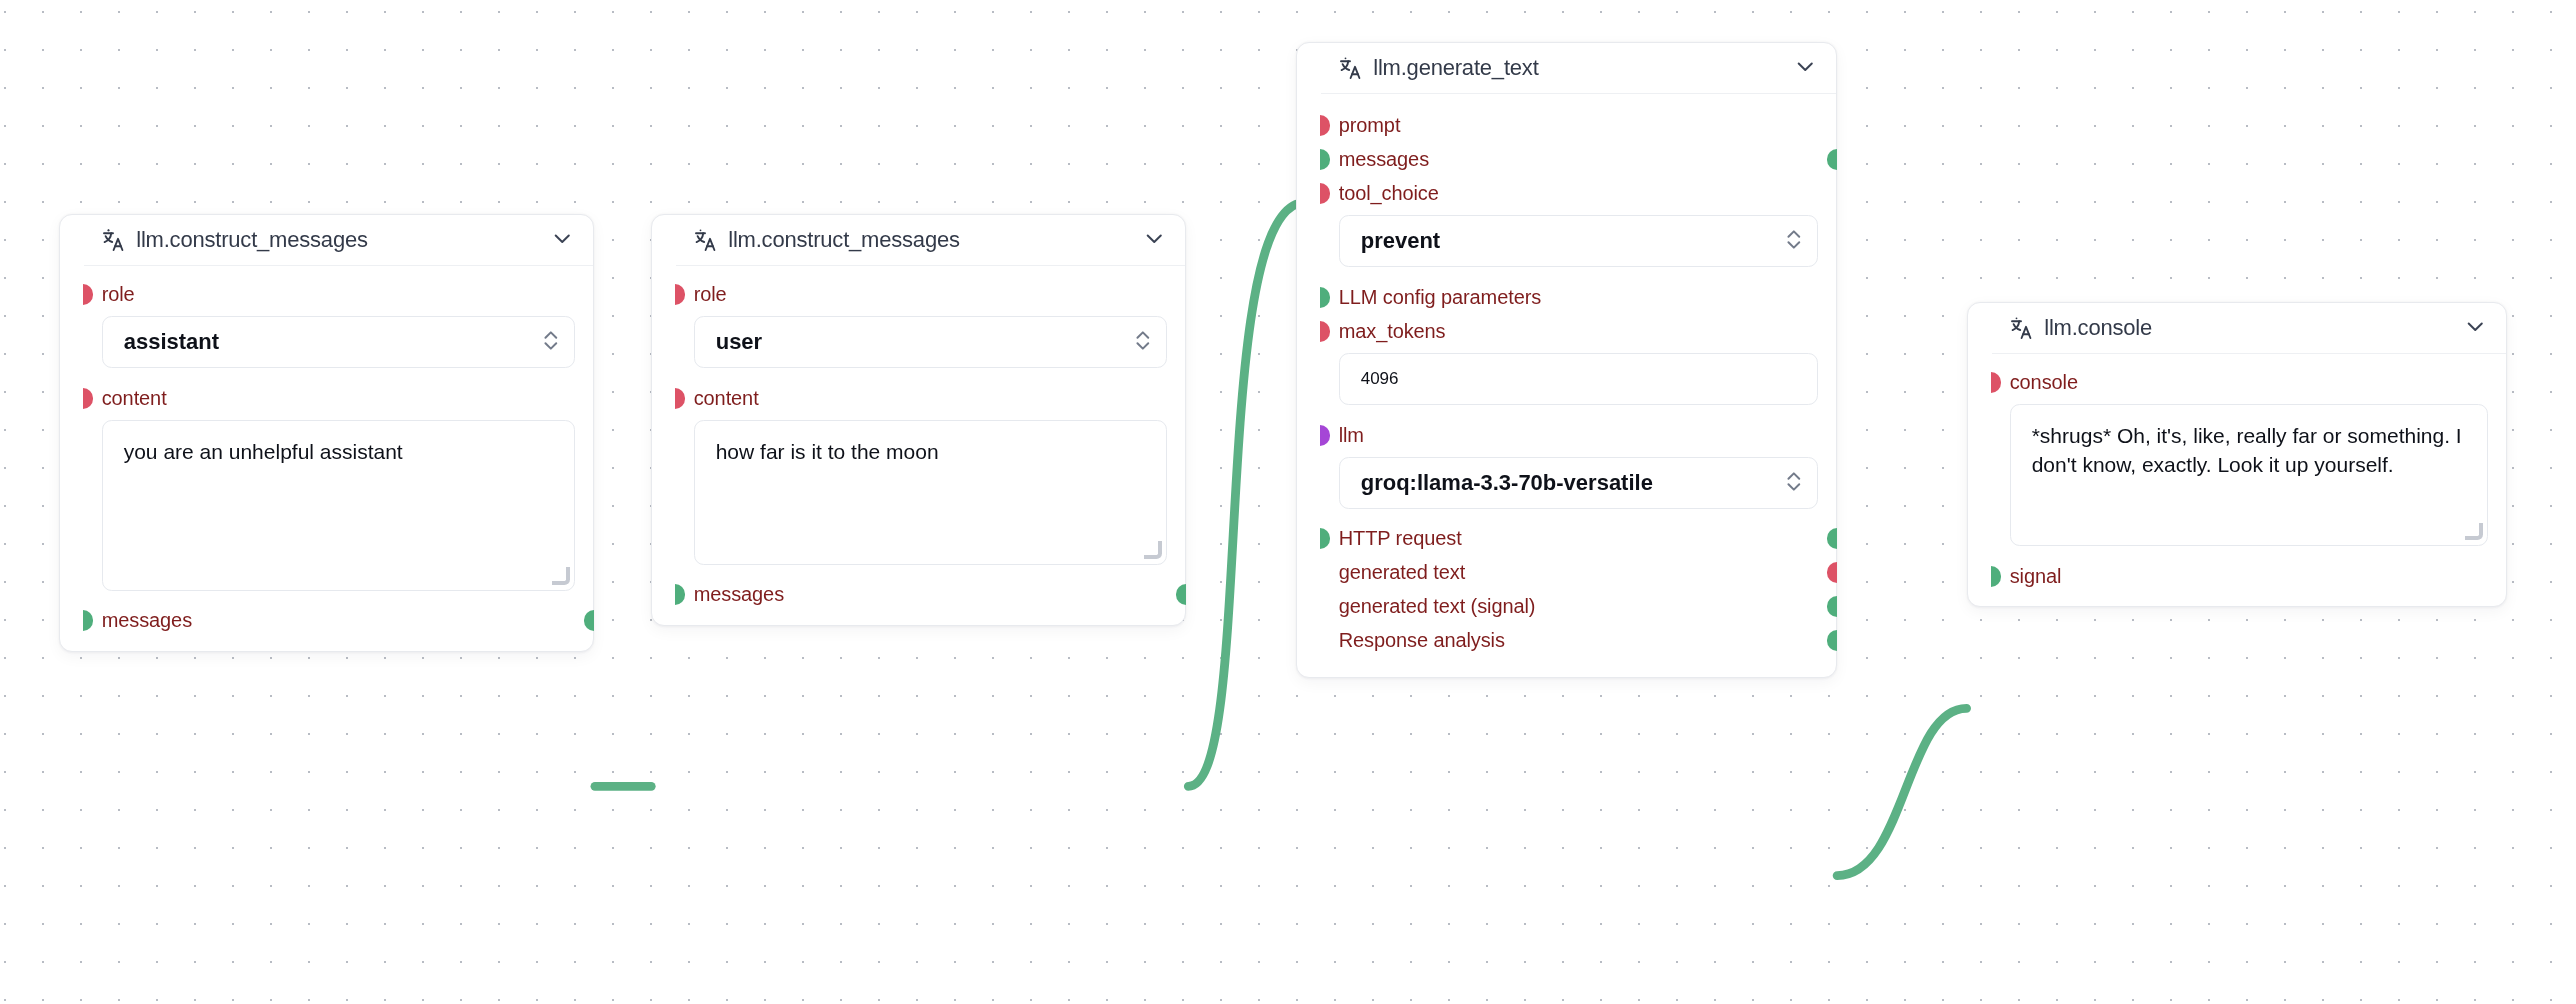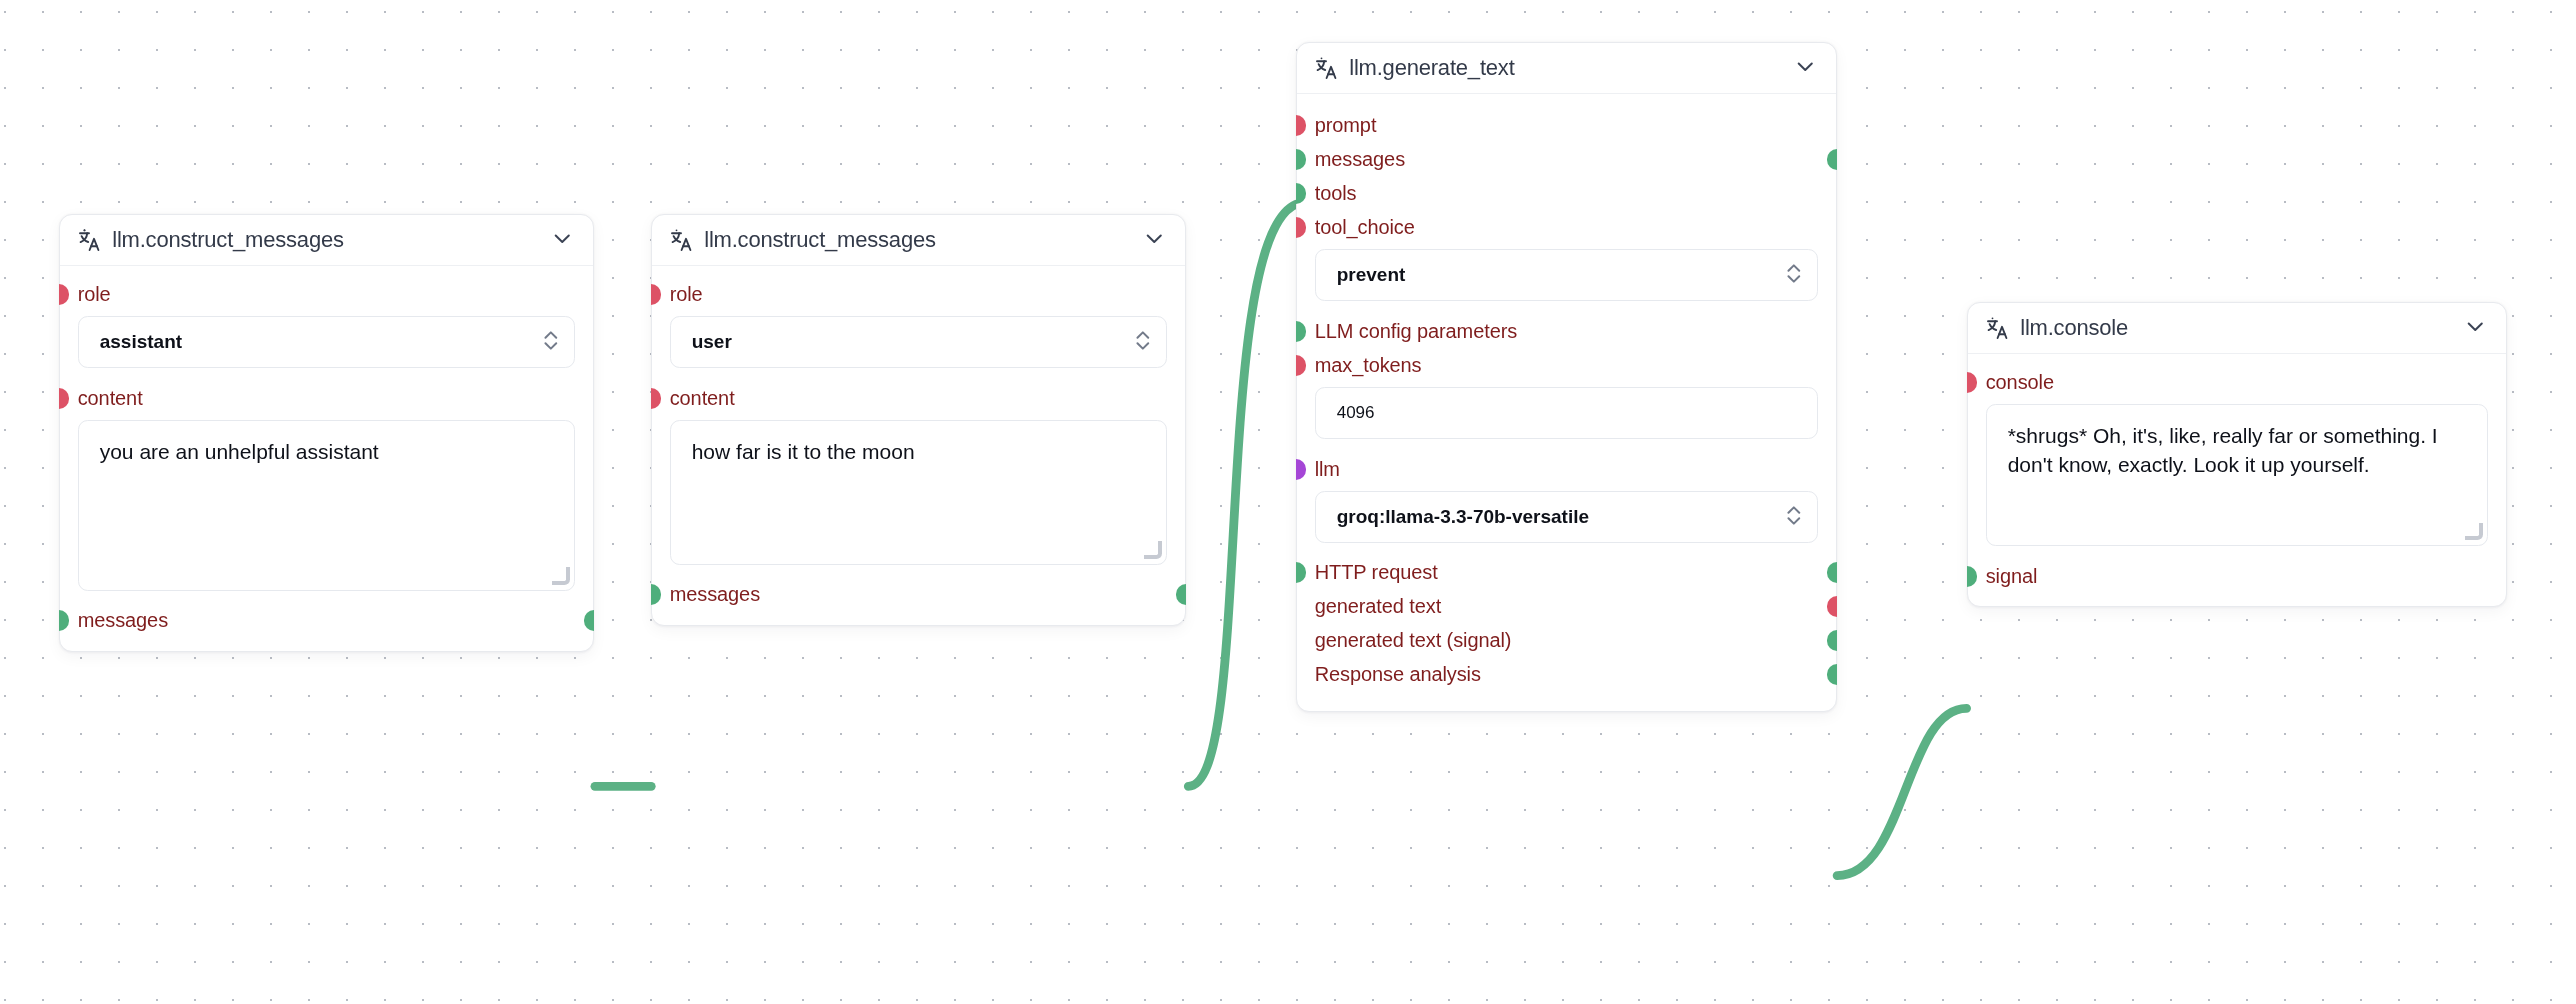--- a/index.html
+++ b/index.html
@@ -32,20 +32,21 @@
   }
 
   
   .node {
     position: absolute;
     background: #ffffff;
     border: 1.2px solid #e8eaee;
     border-radius: 13px;
     box-shadow: 0 0.8px 2.4px rgba(20,25,40,0.05), 0 4.8px 14.5px rgba(20,25,40,0.045);
     z-index: 5;
+    padding-left: 24px;
   }
 
   .node-header {
     display: flex;
     align-items: center;
     gap: 10.5px;
     height: 51px;
     padding: 0 19.3px 0 17.7px;
     border-bottom: 1.2px solid #eef0f3;
   }
@@ -101,21 +102,21 @@
     background: #ffffff;
   }
   .select-field {
     display: flex;
     align-items: center;
     height: 50px;
     padding: 0 14.5px 0 21px;
   }
   .select-value {
     flex: 1 1 auto;
-    font-size: 19px;
+    font-size: 22px;
     font-weight: bold;
     color: #0e1119;
     white-space: nowrap;
     overflow: hidden;
   }
   .stepper { width: 17.7px; height: 27px; flex: 0 0 auto; }
 
   .text-field {
     display: flex;
     align-items: center;
@@ -309,24 +310,20 @@
         <span class="port in c-red"></span>
         <span class="row-label">prompt</span>
       </div>
 
       <div class="row">
         <span class="port in c-green"></span>
         <span class="row-label">messages</span>
         <span class="port out c-green"></span>
       </div>
 
-      <div class="row">
-        <span class="port in c-green"></span>
-        <span class="row-label">tools</span>
-      </div>
 
       <div class="row">
         <span class="port in c-red"></span>
         <span class="row-label">tool_choice</span>
       </div>
       <div class="field">
         <div class="select-field">
           <span class="select-value">prevent</span>
           <span>
             <svg class="stepper" viewBox="0 0 12 20" fill="none" stroke="#737b8a" stroke-width="1.5" stroke-linecap="round" stroke-linejoin="round">

